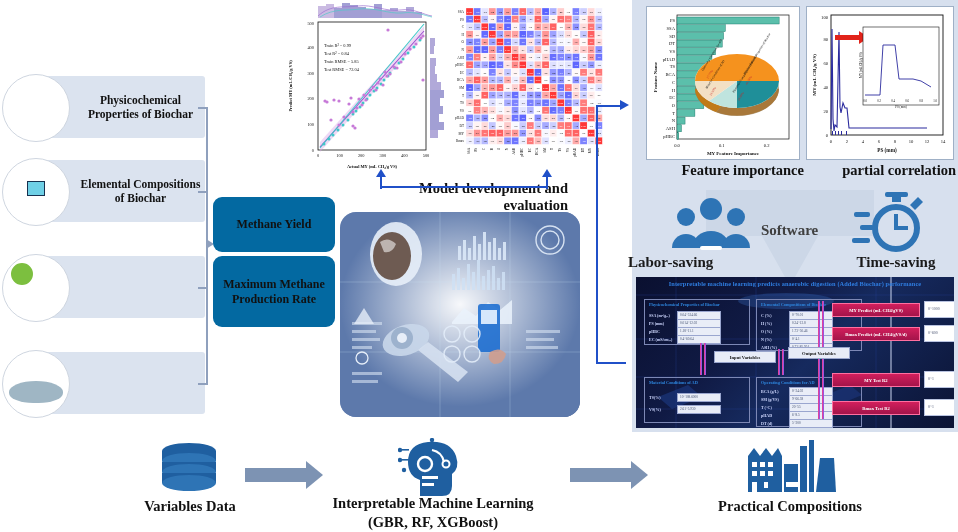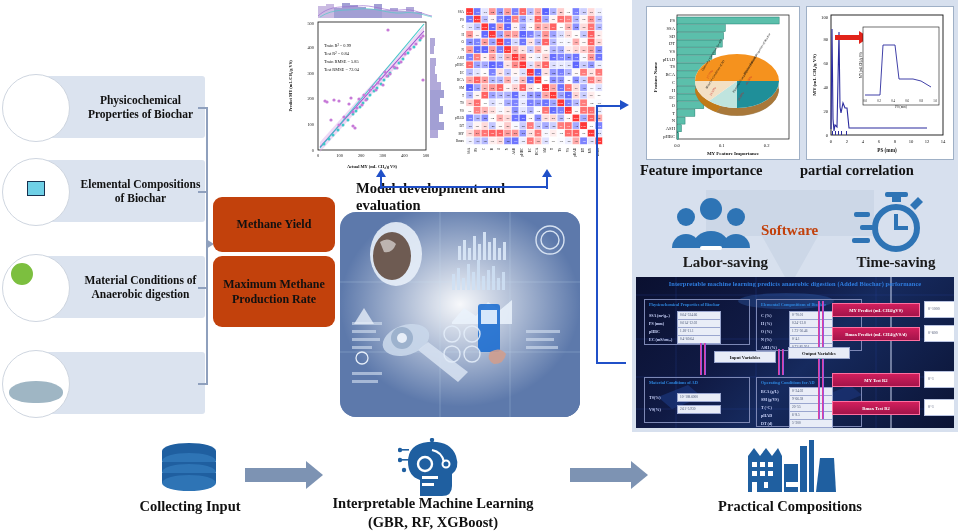--- a/index.html
+++ b/index.html
@@ -33,42 +33,42 @@
           background:conic-gradient(#b5651d 0 12%,#d9a441 12% 24%,#8a6a3a 24% 36%,
           #c0703a 36% 48%,#6f8f4a 48% 60%,#b98a4b 60% 72%,#7a5c35 72% 84%,#caa05a 84% 100%);}
   .ring:before{content:"";position:absolute;left:21px;top:21px;right:21px;bottom:21px;
           border-radius:50%;background:#fff;z-index:2;}
   .plant{background:linear-gradient(#8fae6a 0 26%,#4f7a48 26% 46%,#7f9d86 46% 58%,#5e7f5a 58% 100%);
          position:relative;}
   .plant:after{content:"";position:absolute;left:6px;top:30px;width:54px;height:22px;
          background:#9fb6c4;border-radius:50% 50% 45% 45%;}
 
   
-  .tbox{position:absolute;left:213px;width:122px;background:#c2410c;border-radius:9px;
+  .tbox{position:absolute;left:213px;width:122px;background:#0369a1;border-radius:9px;
         display:flex;align-items:center;justify-content:center;text-align:center;
         font-weight:bold;font-size:12px;line-height:1.25;}
 
   
   .ln{position:absolute;background:#8fa0bd;}
   .arw{position:absolute;width:0;height:0;}
 
   
   .panel{position:absolute;background:#fff;}
   .axlbl{font-size:4.4px;font-family:"Liberation Serif",serif;fill:#111;}
 
   
   #right-panel{position:absolute;left:632px;top:0;width:326px;height:432px;background:#d7e0ee;}
   .charttile{position:absolute;background:#fff;border:1px solid #9fb0c6;}
-  .capt{position:absolute;font-weight:bold;font-size:14.5px;text-align:left;}
+  .capt{position:absolute;font-weight:bold;font-size:14.5px;text-align:right;}
   .svbig{position:absolute;font-weight:bold;font-size:15px;color:#1a1a1a;}
 
   
   #soft-arrow{position:absolute;left:700px;top:186px;width:180px;height:108px;}
   #soft-label{position:absolute;left:761px;top:222px;font-weight:bold;font-size:15px;
-     color:#c2410c;z-index:4;}
+     color:#404040;z-index:4;}
 
   
   #gui{position:absolute;left:636px;top:277px;width:318px;height:151px;
        background:linear-gradient(135deg,#0a1030 0%,#101a44 35%,#162a5e 55%,#0b1334 100%);
        overflow:hidden;}
   .guiTitle{position:absolute;left:0;top:3px;width:100%;text-align:center;
        font-size:6.3px;font-weight:bold;color:#2f7de0;letter-spacing:.1px;}
   .guiGroup{position:absolute;border:1px solid #7d88b5;}
   .guiGroup .gt{position:absolute;left:4px;top:2px;font-size:4.3px;font-weight:bold;color:#2e86de;}
   .gRow{position:absolute;display:flex;align-items:center;gap:2px;}
@@ -100,22 +100,20 @@
     <span class="txt">Physicochemical
 Properties of Biochar</span>
   </div>
   <div class="inbox" style="top:160px">
     <span class="thumb"><span class="inner device"></span></span>
     <span class="txt">Elemental Compositions
 of Biochar</span>
   </div>
   <div class="inbox" style="top:256px">
     <span class="thumb"><span class="inner ring"></span></span>
-    <span class="txt">Material Conditions of
-Anaerobic digestion</span>
   </div>
   <div class="inbox" style="top:352px">
     <span class="thumb"><span class="inner plant"></span></span>
   </div>
 </div>
 
 <div class="ln" style="left:198px;top:107px;width:10px;height:1.5px"></div>
 <div class="ln" style="left:198px;top:191px;width:10px;height:1.5px"></div>
 <div class="ln" style="left:198px;top:287px;width:10px;height:1.5px"></div>
 <div class="ln" style="left:198px;top:383px;width:10px;height:1.5px"></div>
@@ -1195,21 +1193,21 @@
 
 <svg class="abs" style="left:672px;top:196px" width="78" height="58" viewBox="0 0 78 58">
   <circle cx="39" cy="13" r="11" fill="#2e74b5"></circle>
   <path d="M20,52 a19,17 0 0,1 38,0 z" fill="#2e74b5"></path>
   <circle cx="14" cy="21" r="9" fill="#2e74b5"></circle>
   <path d="M0,52 a14,14 0 0,1 28,0 z" fill="#2e74b5"></path>
   <circle cx="64" cy="21" r="9" fill="#2e74b5"></circle>
   <path d="M50,52 a14,14 0 0,1 28,0 z" fill="#2e74b5"></path>
   <rect x="28" y="50" width="22" height="4" rx="2" fill="#fff"></rect>
 </svg>
-<div class="svbig" style="left:656px;top:254px;width:112px;text-align:right">Labor-saving</div>
+<div class="svbig" style="left:628px;top:254px;width:112px;text-align:left">Labor-saving</div>
 
 <svg class="abs" style="left:852px;top:192px" width="72" height="62" viewBox="0 0 72 62">
   <circle cx="44" cy="36" r="21" fill="none" stroke="#2e74b5" stroke-width="6"></circle>
   <rect x="40" y="2" width="9" height="8" fill="#2e74b5"></rect>
   <rect x="33" y="0" width="23" height="5" rx="2" fill="#2e74b5"></rect>
   <path d="M58,13 l8,-8 l5,5 l-8,8 z" fill="#2e74b5"></path>
   <rect x="42" y="22" width="4" height="16" fill="#2e74b5"></rect>
   <rect x="44" y="34" width="12" height="4" fill="#2e74b5"></rect>
   <rect x="2" y="20" width="16" height="5" rx="2" fill="#2e74b5"></rect>
   <rect x="8" y="33" width="14" height="5" rx="2" fill="#2e74b5"></rect>
@@ -1337,21 +1335,21 @@
 
 <svg class="abs" style="left:158px;top:442px" width="62" height="54" viewBox="0 0 62 54">
   <ellipse cx="31" cy="9" rx="27" ry="8" fill="#1f5fa0"></ellipse>
   <rect x="4" y="9" width="54" height="10" fill="#1f5fa0"></rect>
     <ellipse cx="31" cy="19" rx="27" ry="8" fill="#2e74b5"></ellipse>
   <rect x="4" y="20" width="54" height="10" fill="#1f5fa0"></rect>
     <ellipse cx="31" cy="30" rx="27" ry="8" fill="#2e74b5"></ellipse>
   <rect x="4" y="31" width="54" height="10" fill="#1f5fa0"></rect>
     <ellipse cx="31" cy="41" rx="27" ry="8" fill="#2e74b5"></ellipse>
 </svg>
-<div class="botlbl" style="left:115px;top:498px;width:150px">Collecting Input</div>
+<div class="botlbl" style="left:115px;top:498px;width:150px">Variables Data</div>
 
 <div class="flowarrow" style="left:245px;top:468px;width:62px"></div>
 
 <svg class="abs" style="left:398px;top:438px" width="66" height="60" viewBox="0 0 66 60">
   <path d="M22,58 L22,42 Q10,38 10,24 Q10,6 30,4 Q52,2 58,18 Q62,30 54,36 L54,48 Q54,58 44,58 Z" fill="#1f5fa0"></path>
   <circle cx="27" cy="26" r="7" fill="none" stroke="#fff" stroke-width="2.4"></circle>
   <path d="M34,12 q10,2 12,12" stroke="#fff" stroke-width="2.2" fill="none"></path>
   <circle cx="48" cy="26" r="3.5" fill="none" stroke="#fff" stroke-width="2"></circle>
   <rect x="24" y="38" width="16" height="3" fill="#fff"></rect>
   <rect x="24" y="45" width="12" height="3" fill="#fff"></rect>

